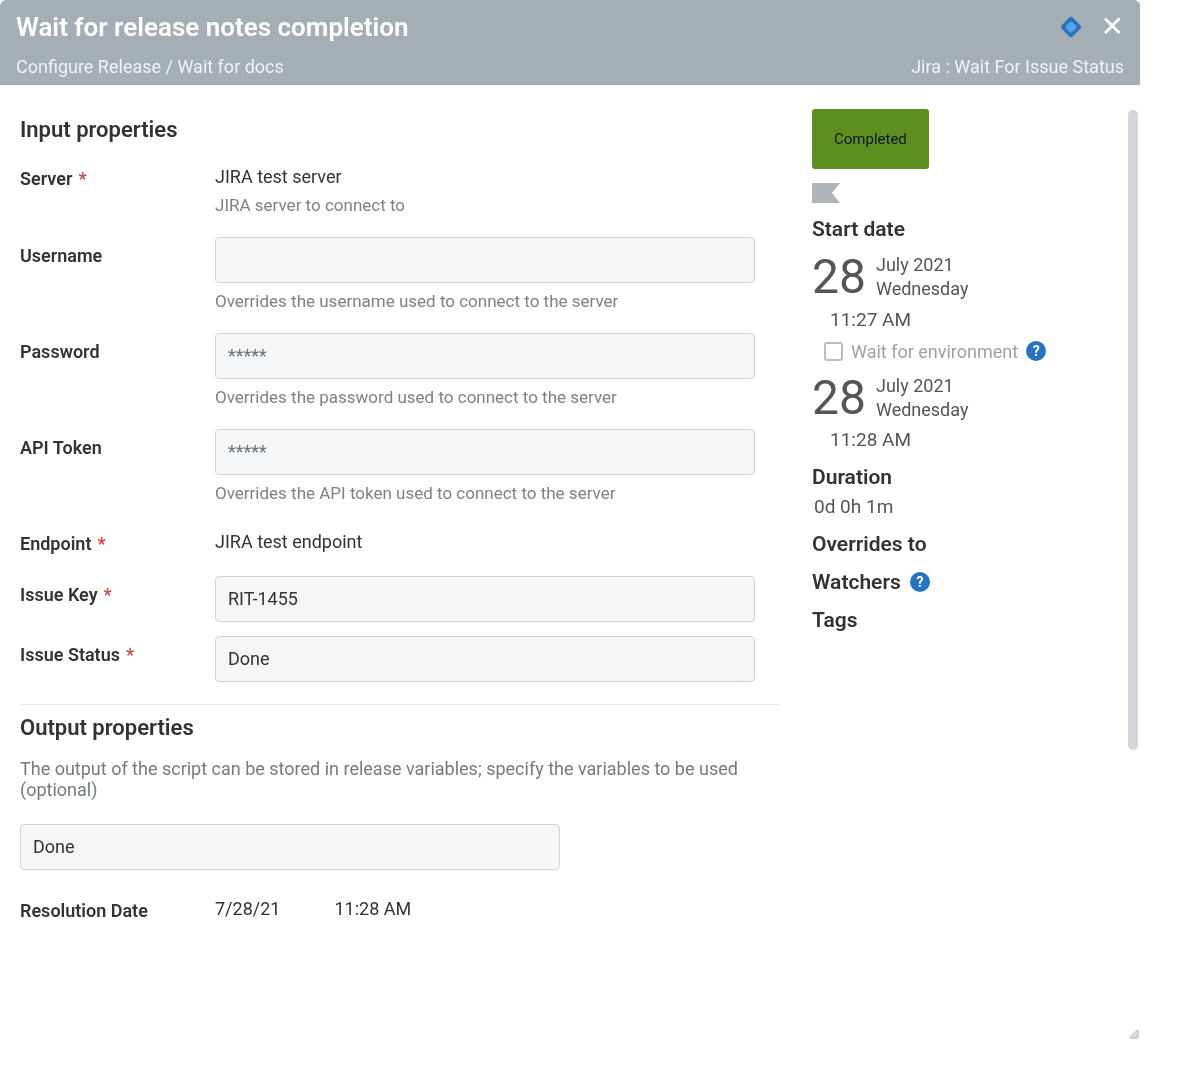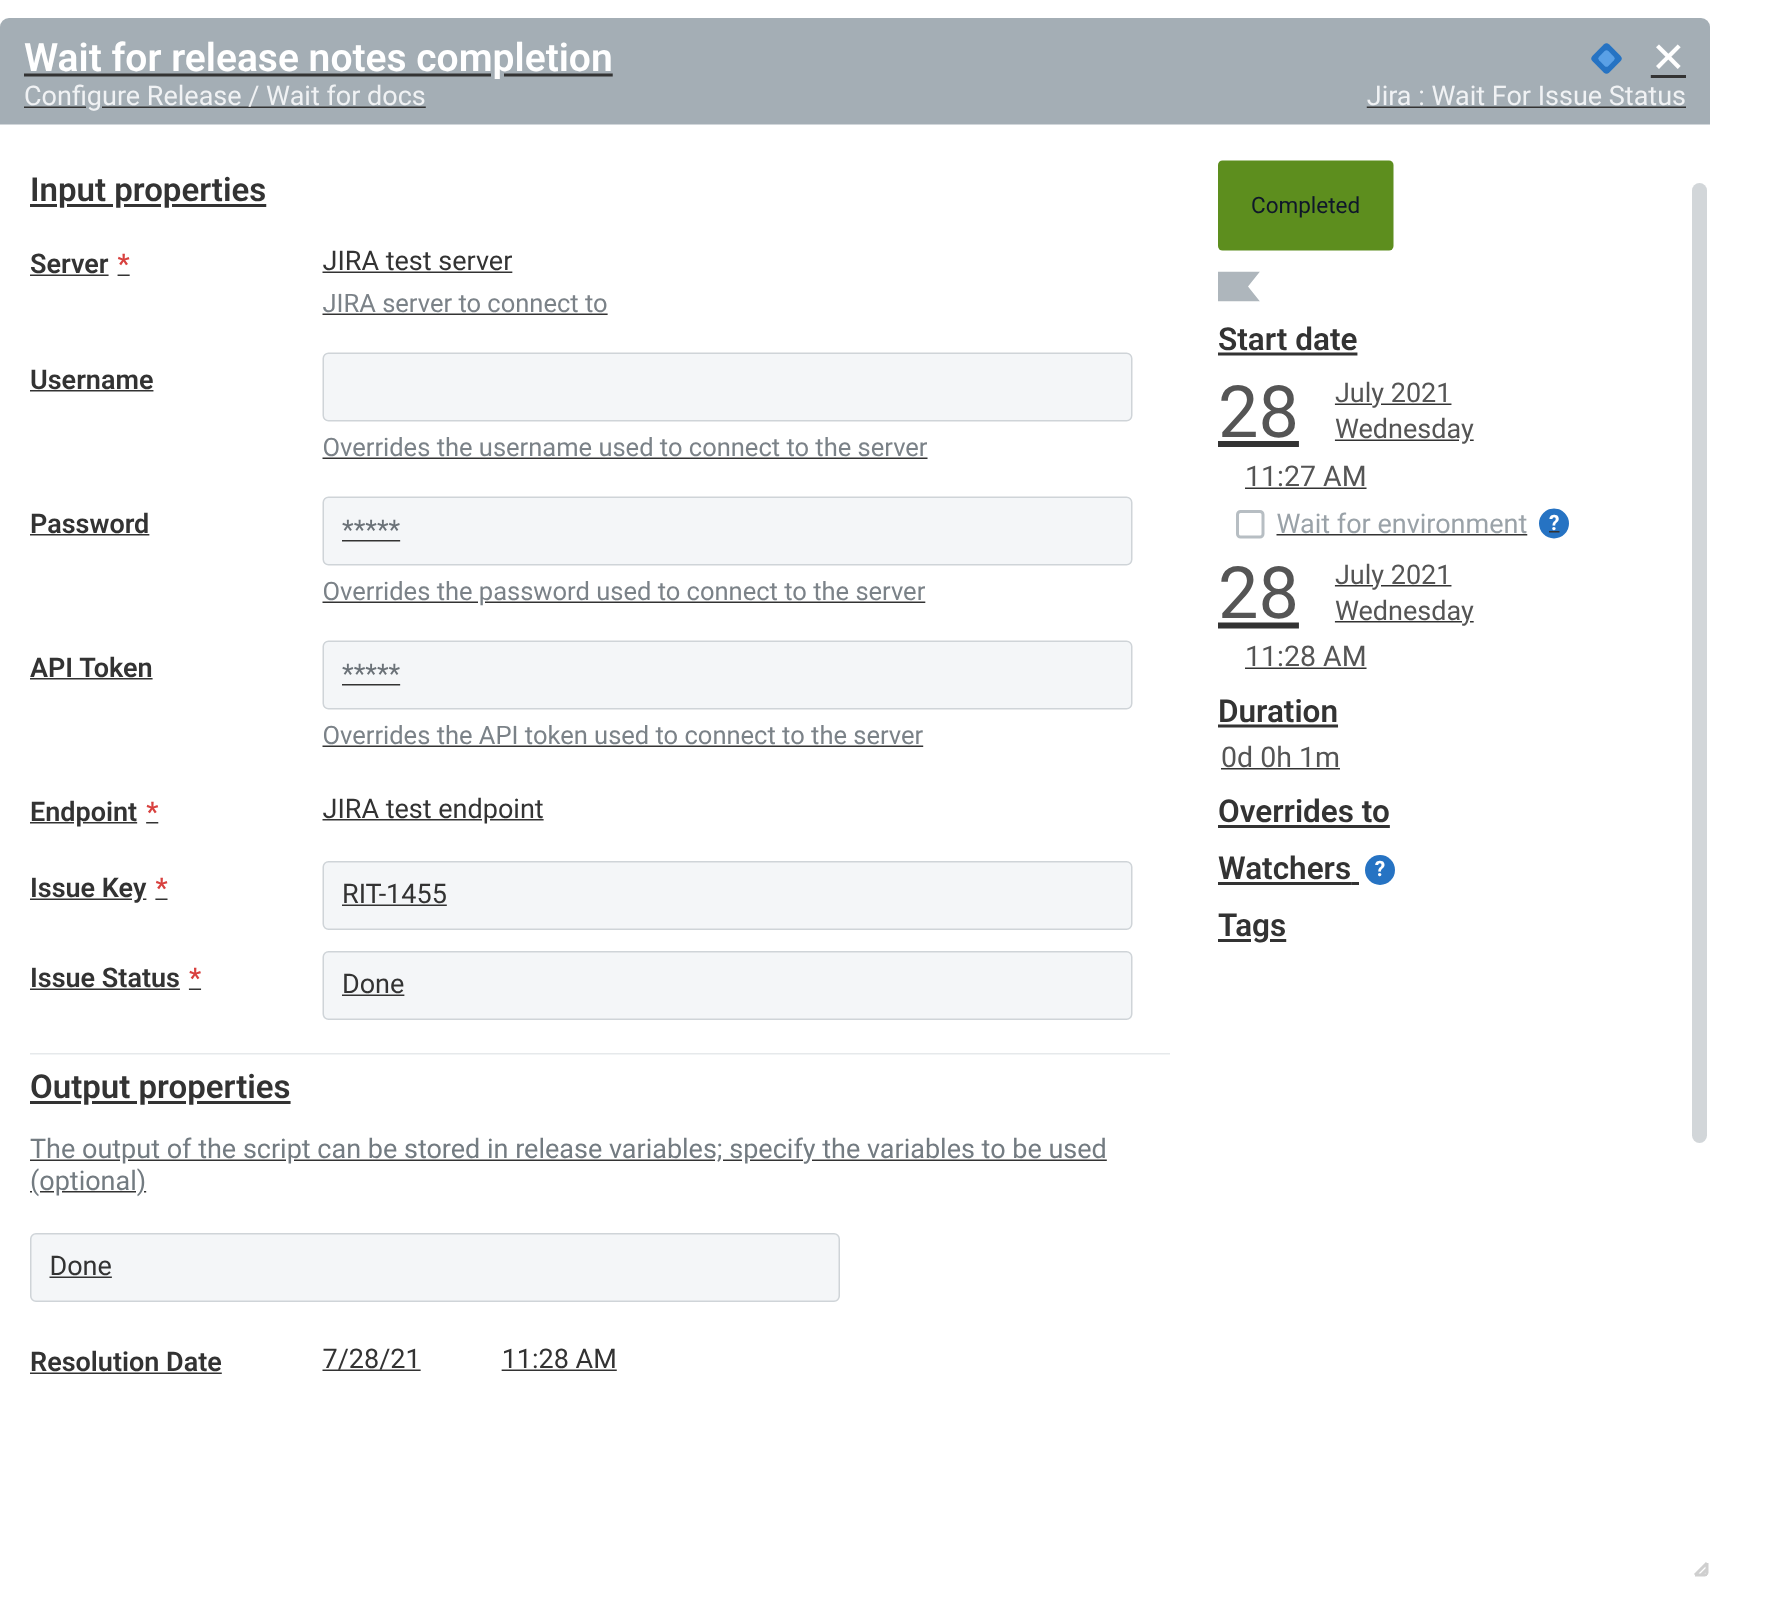--- a/index.html
+++ b/index.html
@@ -8,27 +8,26 @@
     font-family: -apple-system, BlinkMacSystemFont, "Segoe UI", Roboto, Helvetica, Arial, sans-serif;
     background: #fff;
     color: #333;
     width: 1178px;
     height: 1070px;
     overflow: hidden;
     position: relative;
   }
   .modal {
     position: absolute;
-    left: 0; top: 12px;
+    left: 0; top: 0;
     width: 1140px;
     height: 1040px;
     border-radius: 6px;
     background: #fff;
     overflow: hidden;
-    text-decoration: underline;
   }
   .header {
     background: #a4aeb5;
     color: #fff;
     padding: 12px 16px 8px 16px;
   }
   .header-top {
     display: flex;
     align-items: center;
     justify-content: space-between;
@@ -51,20 +50,21 @@
     font-size: 28px;
     line-height: 1;
     cursor: pointer;
     font-weight: 400;
     color: #fff;
   }
   .header-bottom {
     display: flex;
     justify-content: space-between;
     align-items: center;
+    margin-top: 14px;
     font-size: 18px;
   }
   .breadcrumb { color: #f0f2f4; }
   .task-type { color: #f0f2f4; }
   .body {
     display: flex;
     height: calc(100% - 100px);
     overflow: hidden;
   }
   .main {
@@ -147,21 +147,21 @@
   }
   .side-h {
     font-size: 21px;
     font-weight: 600;
     margin: 14px 0 6px 0;
     color: #333;
   }
   .date-block {
     display: flex;
     align-items: flex-start;
-    gap: 24px;
+    gap: 10px;
     margin-top: 12px;
   }
   .big-day {
     font-size: 48px;
     font-weight: 400;
     color: #555;
     line-height: 1;
   }
   .date-rest div {
     font-size: 18px;

